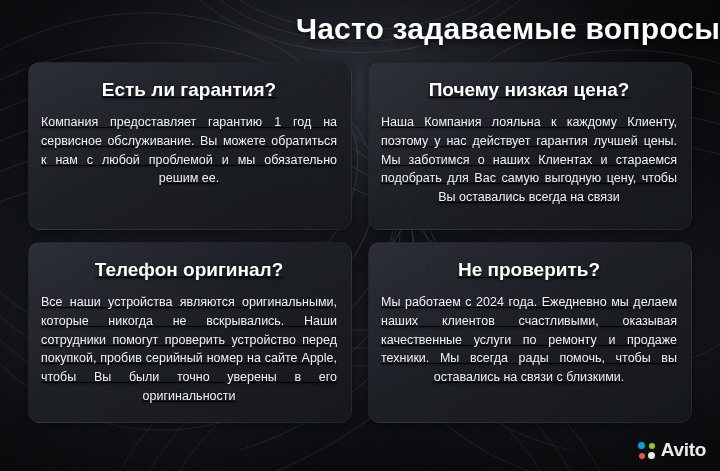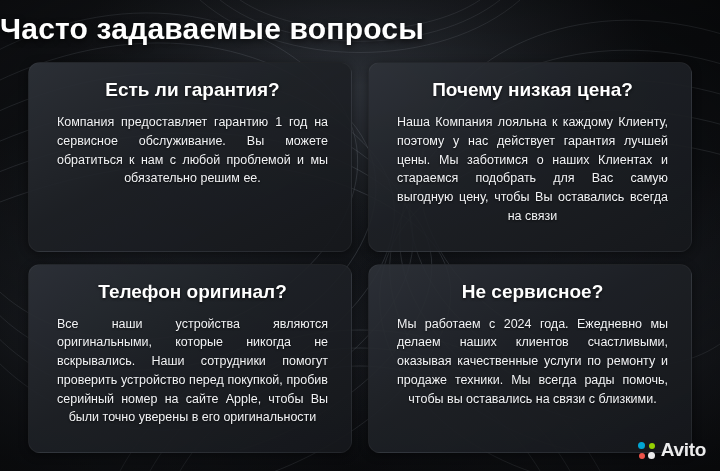--- a/index.html
+++ b/index.html
@@ -37,21 +37,21 @@
     inset: 0;
     background: radial-gradient(ellipse 75% 70% at 50% 45%, rgba(0,0,0,0) 35%, rgba(0,0,0,0.55) 100%);
     pointer-events: none;
   }
 
   .title {
     position: absolute;
     top: 12px;
     left: 0;
     width: 720px;
-    text-align: left;
+    text-align: right;
     color: #ffffff;
     font-size: 30px;
     font-weight: bold;
     letter-spacing: 0.2px;
     text-shadow: 0 2px 6px rgba(0,0,0,0.8);
   }
 
   .grid {
     position: absolute;
     top: 62px;
@@ -59,40 +59,41 @@
     width: 664px;
     display: grid;
     grid-template-columns: 324px 324px;
     grid-column-gap: 16px;
     grid-row-gap: 12px;
   }
 
   .card {
     background: linear-gradient(150deg, rgba(46,50,57,0.92) 0%, rgba(30,33,38,0.92) 45%, rgba(22,24,28,0.94) 100%);
     border-radius: 12px;
-    padding: 14px 14px 16px 19px;
+    padding: 14px 14px 16px 12px;
     box-sizing: border-box;
     box-shadow: 0 2px 10px rgba(0,0,0,0.45);
     border: 1px solid rgba(255,255,255,0.04);
+    text-decoration: underline;
   }
   .card.c1 { min-height: 150px; }
   .card.c2 { min-height: 150px; }
   .card.c3 { min-height: 168px; }
   .card.c4 { min-height: 168px; }
 
   .card h2 {
     margin: 2px 0 12px 0;
     text-align: center;
     color: #ffffff;
     font-size: 19px;
     font-weight: bold;
     text-shadow: 0 1px 3px rgba(0,0,0,0.7);
   }
   .card p {
-    margin: 9px;
+    margin: 0;
     color: #f2f3f5;
     font-size: 12.5px;
     line-height: 1.5;
     text-align: justify;
     text-align-last: center;
     text-shadow: 0 1px 2px rgba(0,0,0,0.6);
   }
 
   .watermark {
     position: absolute;
@@ -175,21 +176,21 @@
       <h2>Почему низкая цена?</h2>
       <p>Наша Компания лояльна к каждому Клиенту, поэтому у нас действует гарантия лучшей цены. Мы заботимся о наших Клиентах и стараемся подобрать для Вас самую выгодную цену, чтобы Вы оставались всегда на связи</p>
     </div>
 
     <div class="card c2">
       <h2>Телефон оригинал?</h2>
       <p>Все наши устройства являются оригинальными, которые никогда не вскрывались. Наши сотрудники помогут проверить устройство перед покупкой, пробив серийный номер на сайте Apple, чтобы Вы были точно уверены в его оригинальности</p>
     </div>
 
     <div class="card c4">
-      <h2>Не сервисное?</h2>
+      <h2>Не проверить?</h2>
       <p>Мы работаем с 2024 года. Ежедневно мы делаем наших клиентов счастливыми, оказывая качественные услуги по ремонту и продаже техники. Мы всегда рады помочь, чтобы вы оставались на связи с близкими.</p>
     </div>
 
   </div>
 
   <div class="watermark">
     <span class="logo-dots">
       <i class="a"></i>
         <i class="b"></i>
         <i class="c"></i>

